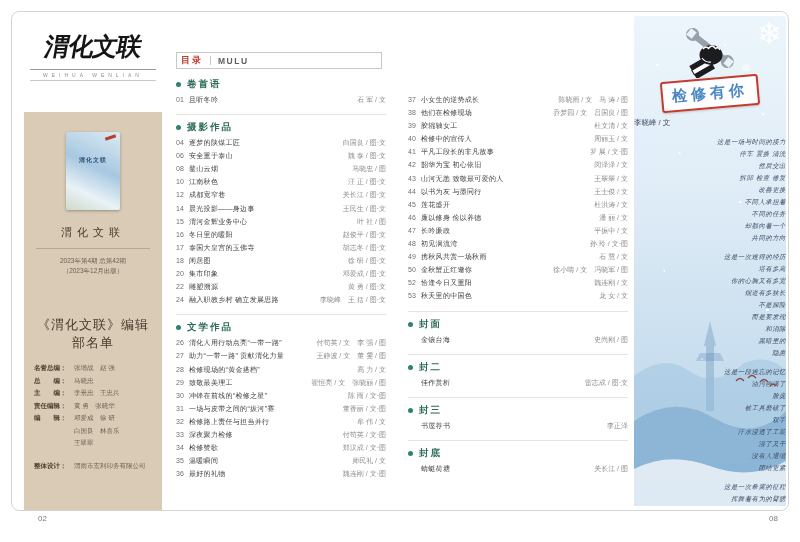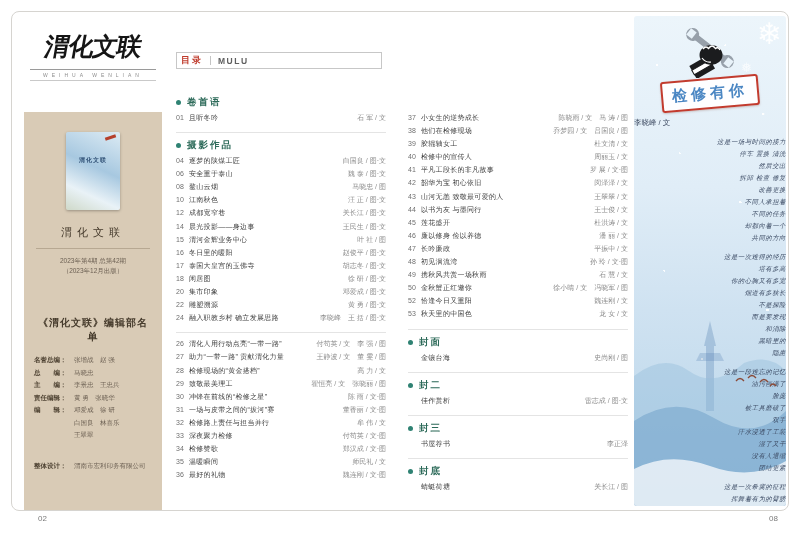--- a/index.html
+++ b/index.html
@@ -19,36 +19,36 @@
         background:linear-gradient(205deg,#dcebf4 0%,#a7c8e0 45%,#e9f2f7 75%,#cfd9c9 100%);
         box-shadow:0 1px 3px rgba(0,0,0,.3);}
   .cover-accent{position:absolute;top:4px;right:4px;width:11px;height:3px;background:#b5402c;
         transform:rotate(-18deg);}
   .cover-title{position:absolute;top:24px;left:0;right:0;text-align:center;font-size:6px;
         color:#2e4f74;letter-spacing:1px;font-family:"DejaVu Serif",serif;font-weight:bold;}
   .mag-name{margin-top:15px;text-align:center;font-family:"DejaVu Serif",serif;
         font-size:11px;letter-spacing:5px;color:#43382a;}
   .rule{margin:8px 2px 7px 2px;border-top:1px solid #b7a892;}
   .issue{text-align:center;font-size:6.5px;line-height:10px;color:#6d6154;}
-  .roster-title{margin-top:40px;text-align:center;font-size:10px;font-weight:bold;
+  .roster-title{margin-top:40px;text-align:center;font-size:13px;font-weight:normal;
         color:#463b2c;letter-spacing:1px;}
   .roster{margin-top:10px;}
   .r-row{display:flex;line-height:12.5px;font-size:6.5px;}
   .r-label{width:40px;flex:none;font-weight:bold;color:#4e4232;}
   .r-val{color:#6d6154;}
   .design{position:absolute;left:10px;right:10px;bottom:38px;}
 
   
   .toc{position:absolute;left:176px;top:52px;width:452px;}
   .mulu{display:flex;align-items:center;width:196px;height:15px;border:1px solid #c7c7c7;
         padding:0 4px;gap:7px;}
   .mulu-cn{font-size:9px;font-weight:bold;color:#bf3a2b;letter-spacing:2px;}
   .mulu-sep{width:1px;height:9px;background:#c4c4c4;}
   .mulu-en{font-size:8.5px;font-weight:bold;color:#5f5f5f;letter-spacing:1.5px;}
-  .cols{display:flex;gap:22px;margin-top:25px;}
+  .cols{display:flex;gap:22px;margin-top:7px;}
   .col1{width:210px;}
   .col2{width:220px;padding-top:19px;}
   .sec{border-bottom:1px solid #e4e4e4;padding-bottom:6px;margin-bottom:6px;}
   .sec.last{border-bottom:none;}
   .sec-head{display:flex;align-items:center;gap:6px;margin:2px 0 4px 0;}
   .dot{width:5px;height:5px;border-radius:50%;background:#2f8273;flex:none;}
   .sec-title{font-size:9.5px;font-weight:bold;color:#2c6a59;letter-spacing:2px;}
   .row{display:flex;align-items:baseline;height:13.1px;font-size:7px;}
   .no{width:13px;flex:none;color:#6f6f6f;}
   .tt{flex:1;white-space:nowrap;overflow:hidden;color:#3e3e3e;letter-spacing:.3px;}
@@ -229,20 +229,24 @@
               <span class="au">黄 勇 / 图·文</span>
             </div>
           <div class="row">
               <span class="no">24</span>
               <span class="tt">融入职教乡村 确立发展思路</span>
               <span class="au">李晓峰　王 括 / 图·文</span>
             </div>
         </section>
 
         <section class="sec last">
+          <h3 class="sec-head">
+              <span class="dot"></span>
+              <span class="sec-title">文学作品</span>
+            </h3>
           <div class="row">
               <span class="no">26</span>
               <span class="tt">渭化人用行动点亮“一带一路”</span>
               <span class="au">付苟英 / 文　李 强 / 图</span>
             </div>
           <div class="row">
               <span class="no">27</span>
               <span class="tt">助力“一带一路” 贡献渭化力量</span>
               <span class="au">王静波 / 文　董 雯 / 图</span>
             </div>

